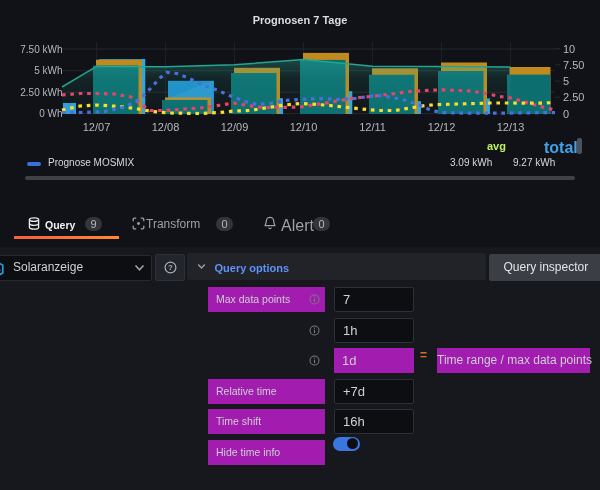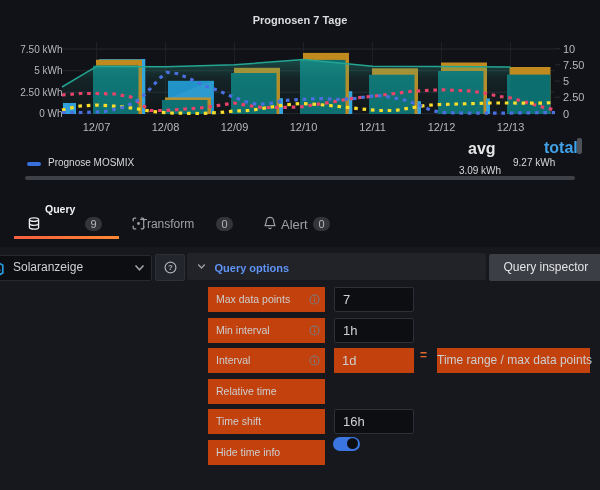--- a/index.html
+++ b/index.html
@@ -1,20 +1,20 @@
 <!DOCTYPE html>
 <html><head>
 <meta charset="utf-8">
 <style>
 * { margin:0; padding:0; box-sizing:border-box; }
 html,body { width:600px; height:490px; background:#111217; overflow:hidden;
   font-family:"Liberation Sans", sans-serif; }
 .abs { position:absolute; }
 #stage { position:relative; width:504px; height:490px; }
-.lbl { background:#c2410c; color:#ccced0; font-size:10.5px; line-height:25px; height:25px; }
+.lbl { background:#a21caf; color:#ccced0; font-size:10.5px; line-height:25px; height:25px; }
 .inp { background:#0d0e12; border:1px solid #2c3137; border-radius:2px; color:#d0d1d3;
   font-size:13px; line-height:23px; height:25px; padding-left:8px; }
 .badge { background:#33353b; border-radius:8px; color:#b5b7bb; font-size:11px;
   text-align:center; height:14px; line-height:14px; }
 </style>
 </head>
 <body>
 <div id="stage">
 <div class="abs" style="left:0;top:247px;width:600px;height:243px;background:#16181d"></div>
 
@@ -114,57 +114,57 @@
     <text x="96.5" y="131" text-anchor="middle">12/07</text>
     <text x="165.5" y="131" text-anchor="middle">12/08</text>
     <text x="234.5" y="131" text-anchor="middle">12/09</text>
     <text x="303.5" y="131" text-anchor="middle">12/10</text>
     <text x="372.5" y="131" text-anchor="middle">12/11</text>
     <text x="441.5" y="131" text-anchor="middle">12/12</text>
     <text x="510.5" y="131" text-anchor="middle">12/13</text>
   </g>
 </svg>
 
-<div class="abs" style="left:468px;top:140px;color:#e5e5e5;font-size:16px;font-weight:bold">avg</div>
+<div class="abs" style="left:487px;top:140px;color:#bef264;font-size:11px;font-weight:bold">avg</div>
 <div class="abs" style="left:544px;top:139px;color:#41a2e8;font-size:16px;font-weight:bold">total</div>
 <div class="abs" style="left:27px;top:161.5px;width:14px;height:4px;background:#3871dc;border-radius:2px"></div>
 <div class="abs" style="left:48px;top:157px;color:#d8d9da;font-size:10px">Prognose MOSMIX</div>
-<div class="abs" style="left:450px;top:165px;width:60px;text-align:center;color:#d8d9da;font-size:10px">3.09 kWh</div>
+<div class="abs" style="left:450px;top:157px;width:60px;text-align:left;color:#d8d9da;font-size:10px">3.09 kWh</div>
 <div class="abs" style="left:513px;top:157px;width:60px;color:#d8d9da;font-size:10px">9.27 kWh</div>
 <div class="abs" style="left:577px;top:138px;width:5px;height:16px;background:#4e5157;border-radius:2px"></div>
 <div class="abs" style="left:25px;top:176px;width:550px;height:4px;background:#3e4148;border-radius:2px"></div>
 
 <svg class="abs" style="left:28px;top:217px" width="12" height="13" viewBox="0 0 12 13">
   <g fill="none" stroke="#eceef0" stroke-width="1.3">
     <ellipse cx="6" cy="2.6" rx="4.6" ry="1.8"></ellipse>
     <path d="M1.4,2.6 V10.4 A4.6,1.8 0 0 0 10.6,10.4 V2.6"></path>
     <path d="M1.4,6.5 A4.6,1.8 0 0 0 10.6,6.5"></path>
   </g>
 </svg>
-<div class="abs" style="left:45px;top:203px;color:#f2f3f5;font-size:10.5px;font-weight:bold">Query</div>
+<div class="abs" style="left:45px;top:219px;color:#f2f3f5;font-size:10.5px;font-weight:bold">Query</div>
 <div class="abs badge" style="left:85px;top:217px;width:17px">9</div>
 <div class="abs" style="left:14px;top:235.8px;width:105px;height:3.4px;background:linear-gradient(90deg,#f55f3e,#ff8833)"></div>
 
 <svg class="abs" style="left:132px;top:217px" width="13" height="13" viewBox="0 0 13 13">
   <g fill="none" stroke="#9da0a6" stroke-width="1.3">
     <path d="M4.2,1.2 H2.4 A1.2,1.2 0 0 0 1.2,2.4 V4.2"></path>
     <path d="M8.8,1.2 H10.6 A1.2,1.2 0 0 1 11.8,2.4 V4.2"></path>
     <path d="M4.2,11.8 H2.4 A1.2,1.2 0 0 1 1.2,10.6 V8.8"></path>
     <path d="M8.8,11.8 H10.6 A1.2,1.2 0 0 0 11.8,10.6 V8.8"></path>
   </g>
   <circle cx="6.5" cy="6.5" r="1.4" fill="#9da0a6"></circle>
 </svg>
-<div class="abs" style="left:140px;top:217px;color:#9da0a6;font-size:12px">Transform</div>
+<div class="abs" style="left:146px;top:217px;color:#9da0a6;font-size:12px">Transform</div>
 <div class="abs badge" style="left:216px;top:217px;width:17px">0</div>
 
 <svg class="abs" style="left:264px;top:216px" width="12" height="14" viewBox="0 0 12 14">
   <path d="M6,1.4 a3.7,3.7 0 0 1 3.7,3.7 c0,2.6 1.2,3.6 1.2,4.6 H1.1 c0-1 1.2-2 1.2-4.6 A3.7,3.7 0 0 1 6,1.4 Z" fill="none" stroke="#9da0a6" stroke-width="1.2"></path>
   <path d="M4.6,11.6 a1.5,1.5 0 0 0 2.8,0" fill="none" stroke="#9da0a6" stroke-width="1.2"></path>
 </svg>
-<div class="abs" style="left:281px;top:217px;color:#9da0a6;font-size:13px">Alert</div>
+<div class="abs" style="left:281px;top:217px;color:#9da0a6;font-size:16px">Alert</div>
 <div class="abs badge" style="left:313px;top:217px;width:17px">0</div>
 
 <div class="abs" style="left:-2px;top:255px;width:154px;height:26px;background:#0d0e12;border:1px solid #26292f;border-radius:2px"></div>
 <svg class="abs" style="left:-13px;top:260px" width="17" height="18" viewBox="0 0 17 18">
   <path d="M8.5,1 L15.8,5.2 V13 L8.5,17 L1.2,13 V5.2 Z" fill="none" stroke="#2d9fe6" stroke-width="1.6"></path>
   <path d="M5.5,6 L11,4.7 L12.8,10.5 L7.2,12.5 Z" fill="none" stroke="#2d9fe6" stroke-width="1.4"></path>
 </svg>
 <div class="abs" style="left:13px;top:255px;height:25px;line-height:25px;color:#d0d1d3;font-size:12px">Solaranzeige</div>
 <svg class="abs" style="left:134px;top:264px" width="11" height="8" viewBox="0 0 11 8">
   <path d="M1.5,1.5 L5.5,5.8 L9.5,1.5" fill="none" stroke="#9da0a6" stroke-width="1.6"></path>
@@ -182,39 +182,38 @@
 <div class="abs" style="left:489px;top:253.5px;width:115px;height:27px;background:#3b3e45;border-radius:2px;color:#e3e4e6;font-size:12px;line-height:27px;padding-left:14.5px">Query inspector</div>
 
 <div class="abs lbl" style="left:208px;top:287px;width:116.5px;padding-left:8px">Max data points</div>
 <svg class="abs" style="left:309px;top:294px" width="11" height="11" viewBox="0 0 12 12">
   <circle cx="6" cy="6" r="4.9" fill="none" stroke="#787b80" stroke-width="1.1"></circle>
   <line x1="6" y1="5.2" x2="6" y2="8.8" stroke="#787b80" stroke-width="1.2"></line>
   <circle cx="6" cy="3.4" r="0.8" fill="#787b80"></circle>
 </svg>
 <div class="abs inp" style="left:334px;top:287px;width:80px">7</div>
 
-<div class="abs lbl" style="left:208px;top:317.5px;width:116.5px;padding-left:8px">Min interval</div>
 <svg class="abs" style="left:309px;top:324.5px" width="11" height="11" viewBox="0 0 12 12">
   <circle cx="6" cy="6" r="4.9" fill="none" stroke="#787b80" stroke-width="1.1"></circle>
   <line x1="6" y1="5.2" x2="6" y2="8.8" stroke="#787b80" stroke-width="1.2"></line>
   <circle cx="6" cy="3.4" r="0.8" fill="#787b80"></circle>
 </svg>
 <div class="abs inp" style="left:334px;top:317.5px;width:80px">1h</div>
 
-<div class="abs lbl" style="left:208px;top:348px;width:116.5px;padding-left:8px">Interval</div>
 <svg class="abs" style="left:309px;top:355px" width="11" height="11" viewBox="0 0 12 12">
   <circle cx="6" cy="6" r="4.9" fill="none" stroke="#787b80" stroke-width="1.1"></circle>
   <line x1="6" y1="5.2" x2="6" y2="8.8" stroke="#787b80" stroke-width="1.2"></line>
   <circle cx="6" cy="3.4" r="0.8" fill="#787b80"></circle>
 </svg>
 <div class="abs lbl" style="left:334px;top:348px;width:80px;padding-left:8px;font-size:13px">1d</div>
 <div class="abs" style="left:420px;top:343px;color:#e0692e;font-size:12px;font-weight:bold;line-height:25px">=</div>
 <div class="abs lbl" style="left:437px;top:348px;width:153px;text-align:right;font-size:12px;white-space:nowrap">Time range / max data points</div>
 
 <div class="abs lbl" style="left:208px;top:378.5px;width:116.5px;padding-left:8px">Relative time</div>
+<div class="abs inp" style="left:334px;top:378.5px;width:80px">+7d</div>
 
 <div class="abs lbl" style="left:208px;top:409px;width:116.5px;padding-left:8px">Time shift</div>
 <div class="abs inp" style="left:334px;top:409px;width:80px">16h</div>
 
 <div class="abs lbl" style="left:208px;top:439.5px;width:116.5px;padding-left:8px">Hide time info</div>
 <div class="abs" style="left:333px;top:437px;width:26.5px;height:13.5px;background:#3b76e0;border-radius:7px"></div>
 <div class="abs" style="left:346.5px;top:438.2px;width:11px;height:11px;background:#0d0e12;border-radius:50%"></div>
 
 </div>
 

